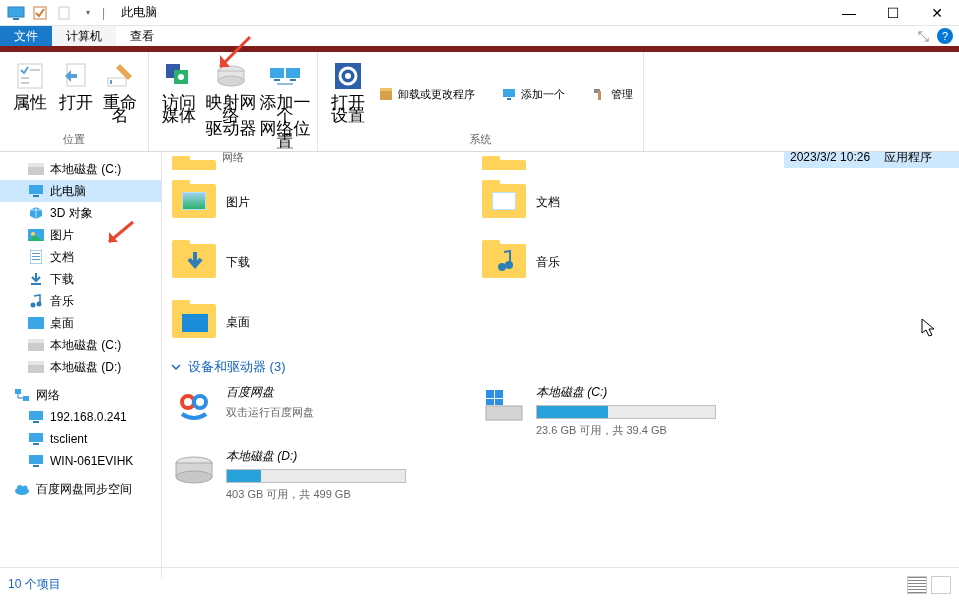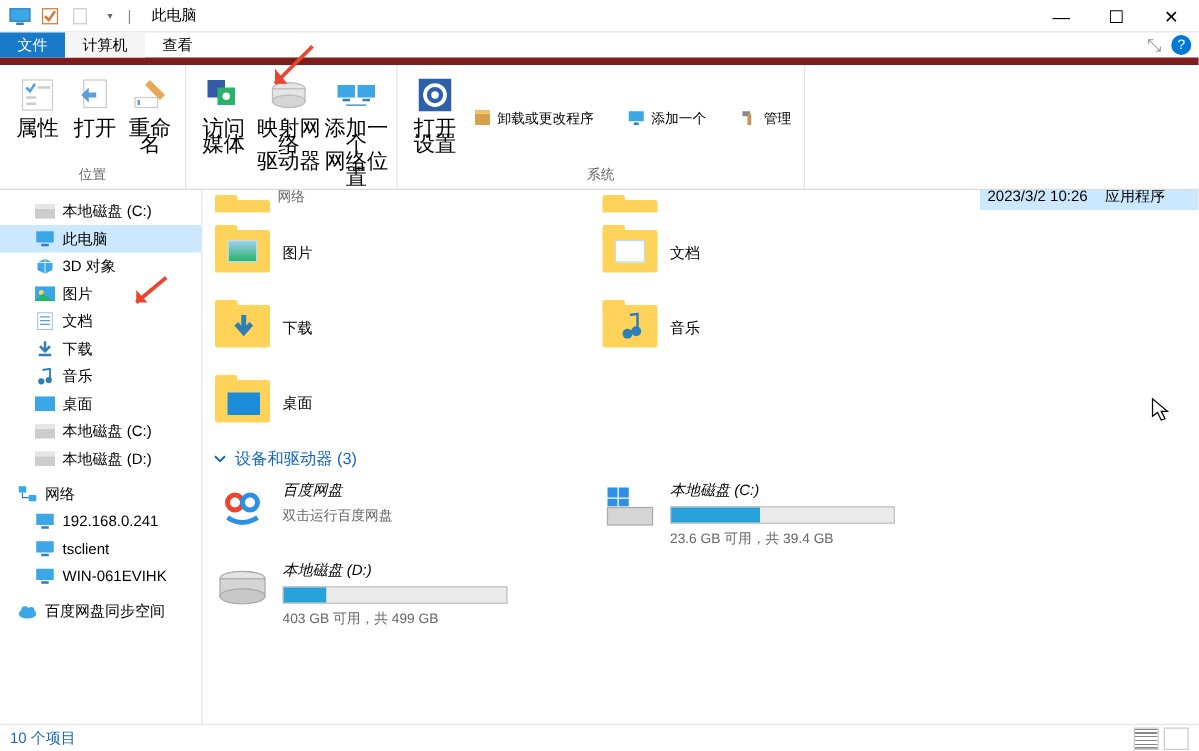--- a/index.html
+++ b/index.html
@@ -73,21 +73,21 @@
 .drive-row { display: flex; gap: 60px; margin-bottom: 10px; }
 .drive-item { display: flex; gap: 10px; width: 250px; }
 .drive-icon { width: 44px; height: 44px; display: flex; align-items: center; justify-content: center; }
 .drive-info { flex: 1; }
 .drive-title { font-size: 12px; margin-bottom: 4px; font-style: italic; }
 .drive-sub { font-size: 11px; color: #666; }
 .drive-bar { width: 180px; height: 14px; border: 1px solid #bfbfbf; margin: 2px 0 4px; background: #eaeaea; position: relative; }
 .drive-fill { position: absolute; left: 0; top: 0; bottom: 0; background: #27a2db; }
 
 
-.status { position: absolute; left: 0; right: 0; bottom: 0; height: 22px; border-top: 1px solid #e5e5e5; display: flex; align-items: center; padding: 0 8px; font-size: 12px; color: #1565c0; justify-content: space-between; }
+.status { position: absolute; left: 0; right: 0; bottom: 0; height: 34px; border-top: 1px solid #e5e5e5; display: flex; align-items: center; padding: 0 8px; font-size: 12px; color: #1565c0; justify-content: space-between; }
 .status .view-icons { display: flex; gap: 4px; }
 .status .vicon { width: 20px; height: 18px; border: 1px solid #ccc; }
 
 
 .arrow { position: absolute; z-index: 20; pointer-events: none; }
 
 .cursor { position: absolute; left: 921px; top: 318px; z-index: 30; pointer-events: none; }
 </style>
 </head>
 <body>

